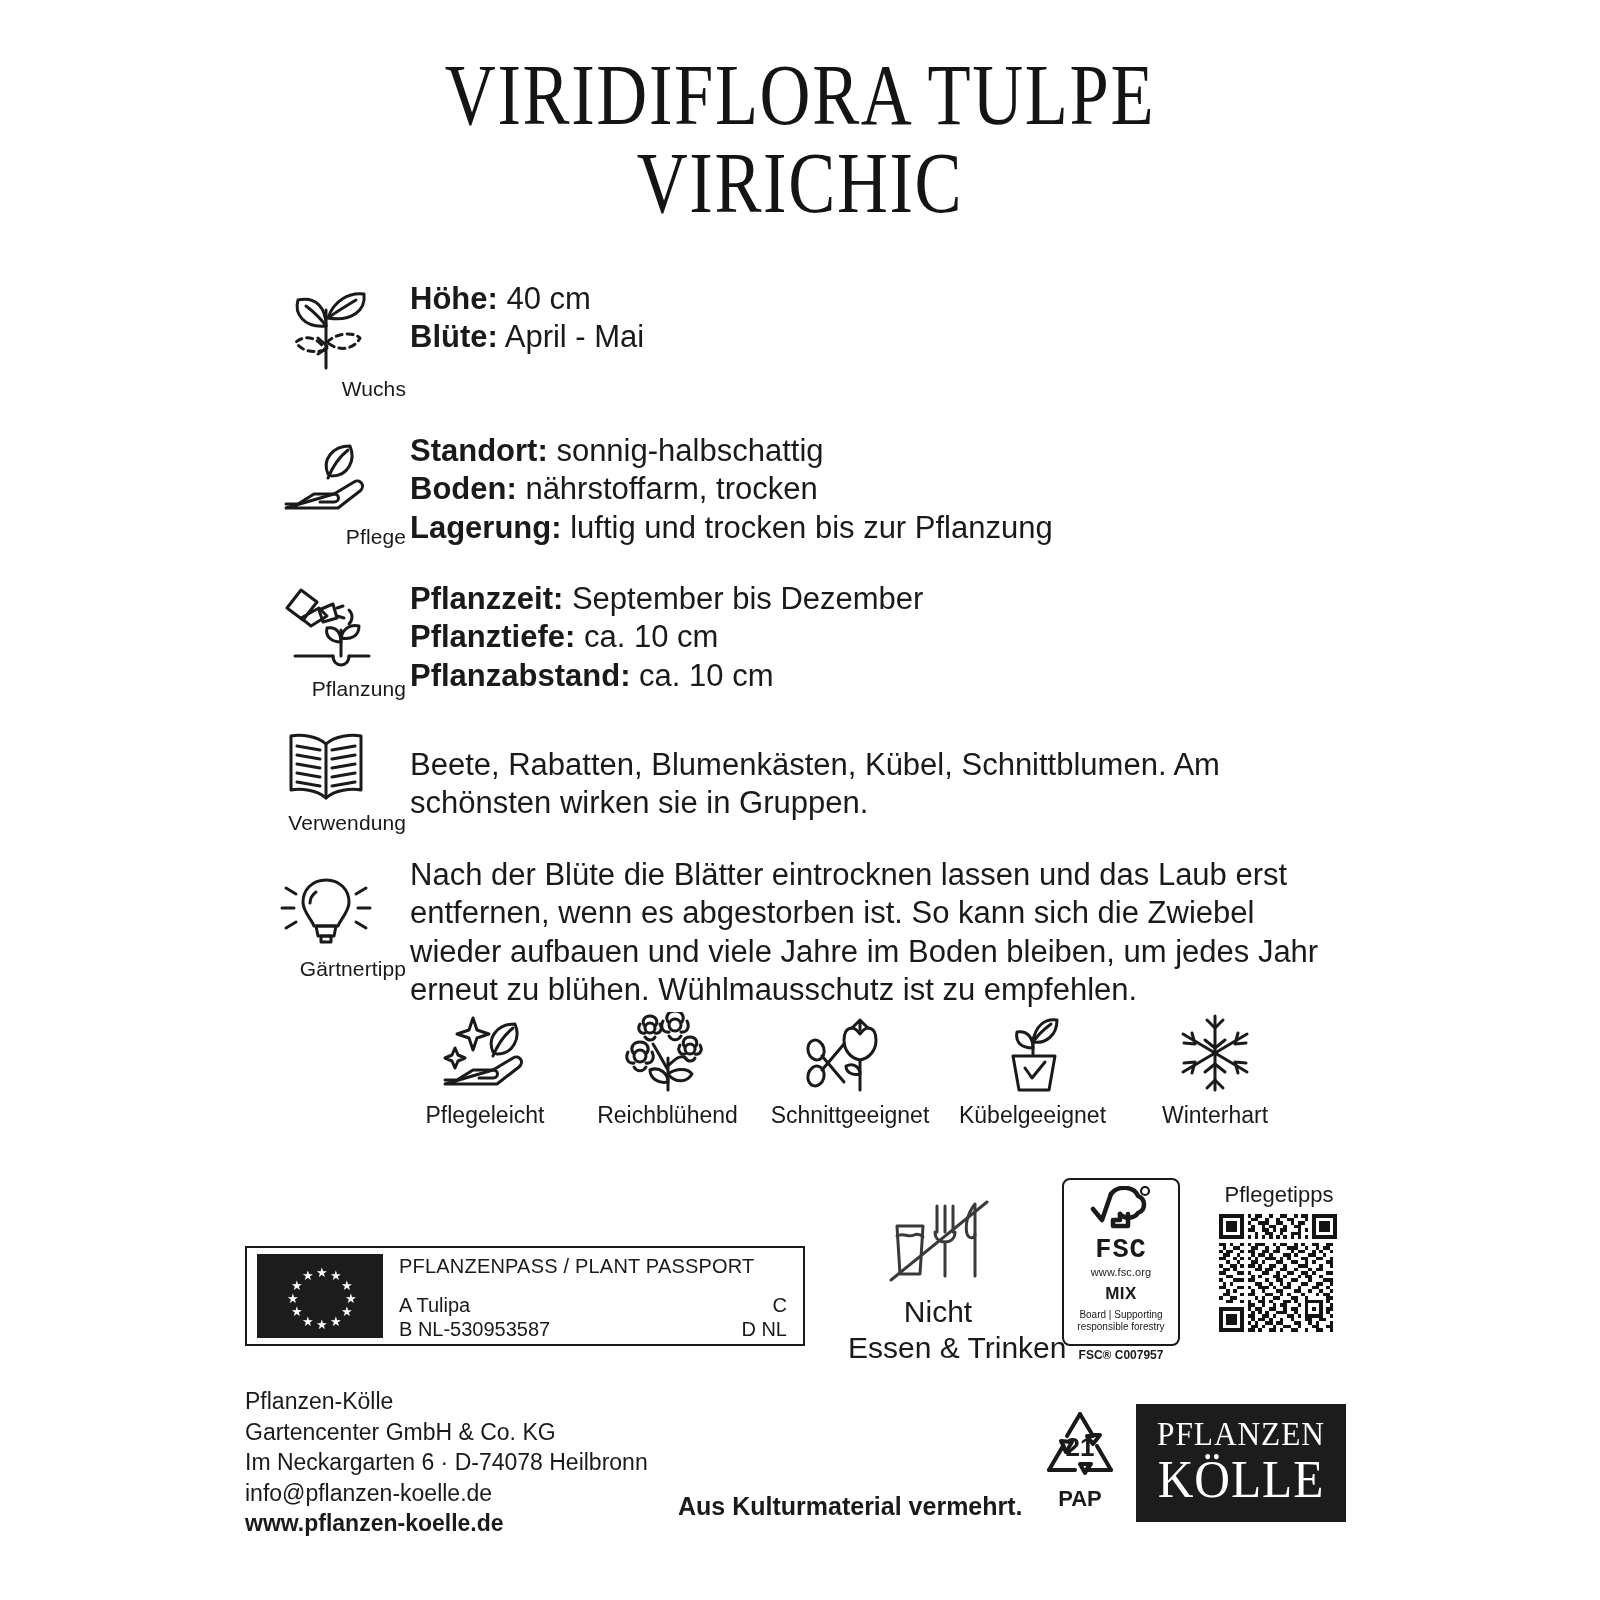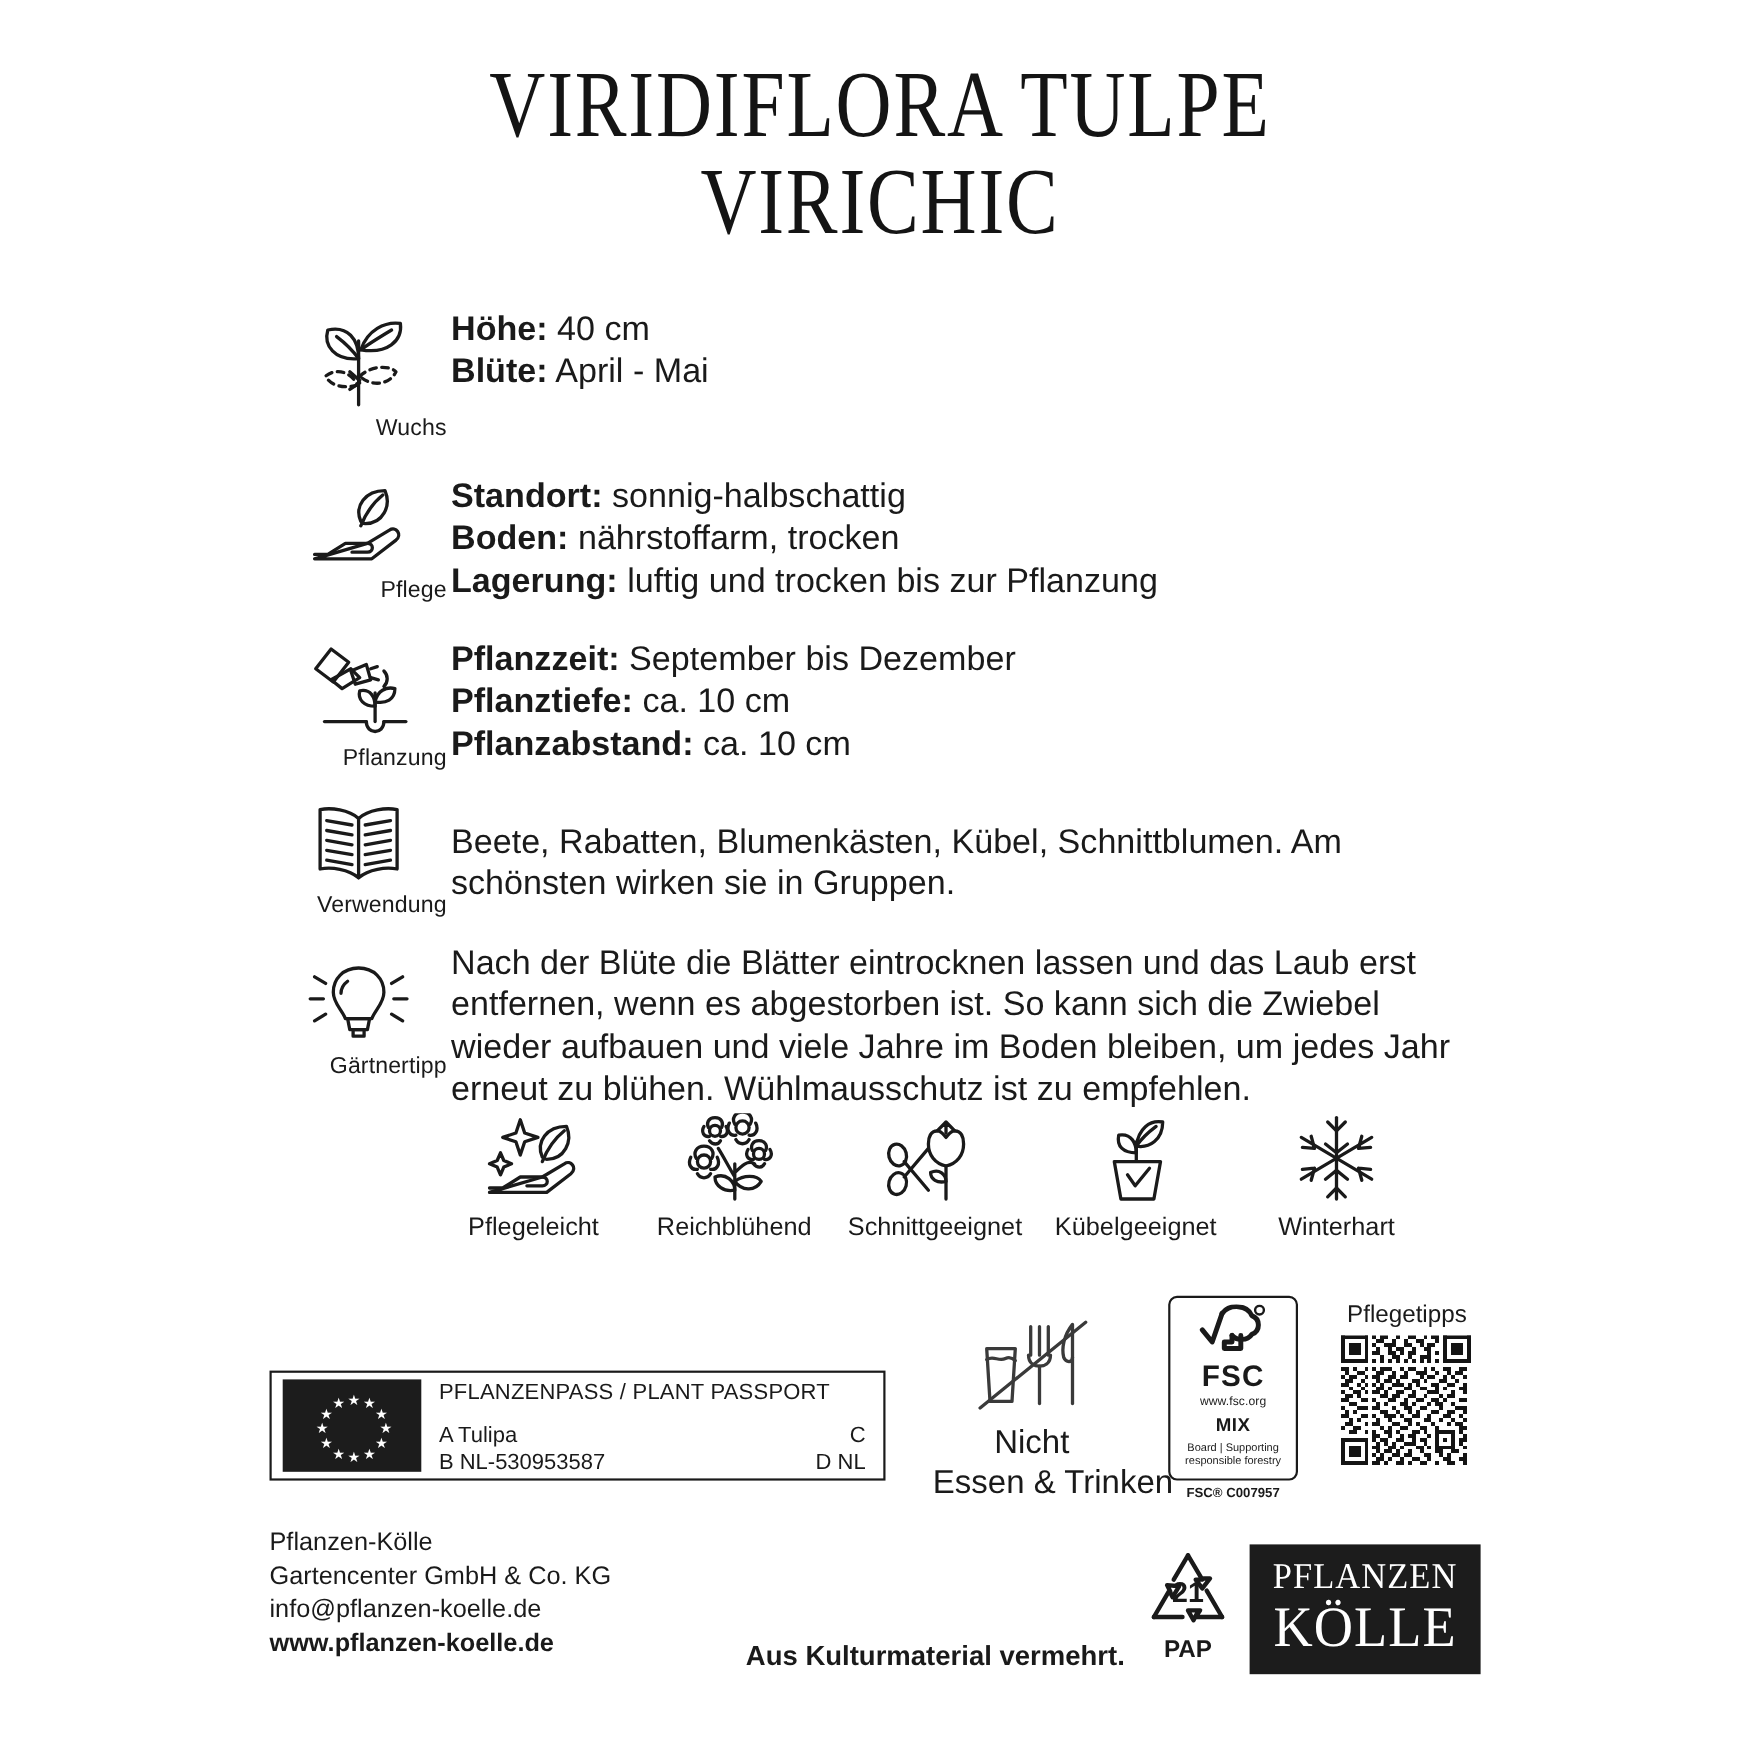--- a/index.html
+++ b/index.html
@@ -138,21 +138,21 @@
     position: absolute;
     left: 1062px; top: 1178px;
     width: 118px; height: 168px;
     border: 2px solid #1a1a1a;
     border-radius: 8px;
     text-align: center;
     padding-top: 6px;
     background: #fff;
   }
   .fsc .fsc-word {
-    font-family: Liberation Sans, sans-serif;
+    font-family: Liberation Mono, monospace;
     font-size: 27px;
     font-weight: 700;
     letter-spacing: 1px;
     margin-top: -1px;
   }
   .fsc .fsc-url { font-size: 11px; margin-top: 1px; letter-spacing: .1px; }
   .fsc .fsc-mix { font-size: 17px; font-weight: 700; margin-top: 6px; letter-spacing: .5px; }
   .fsc .fsc-desc { font-size: 10px; line-height: 1.15; margin-top: 5px; padding: 0 4px; }
   .fsc .fsc-code { font-size: 12px; font-weight: 700; margin-top: 16px; }
 
@@ -728,20 +728,21 @@
           <rect x="24" y="32" width="1" height="1"></rect>
         <rect x="27" y="32" width="2" height="1"></rect>
           <rect x="31" y="32" width="1" height="1"></rect>
       </g>
     </svg>
   </div>
 
   <div class="address">
     <div>Pflanzen-Kölle</div>
     <div>Gartencenter GmbH &amp; Co. KG</div>
+    <div>Im Neckargarten 6 · D-74078 Heilbronn</div>
     <div>info@pflanzen-koelle.de</div>
     <div class="bold">www.pflanzen-koelle.de</div>
   </div>
 
   <div class="kultur">Aus Kulturmaterial vermehrt.</div>
 
   <div class="pap">
     <svg width="86" height="78" viewBox="0 0 86 78" fill="none" stroke="#1a1a1a" stroke-width="4" stroke-linecap="round" stroke-linejoin="round">
       <path d="M43 6 L56 28 L50 28 L56 36 L63 27 L57 27"></path>
       <path d="M43 6 L30 28"></path>

